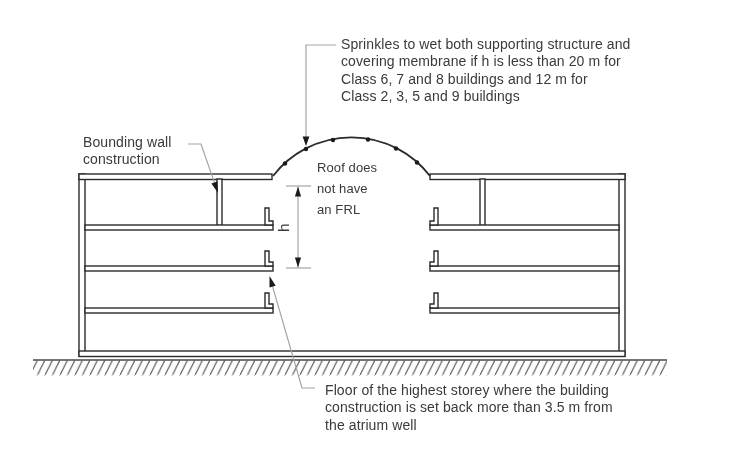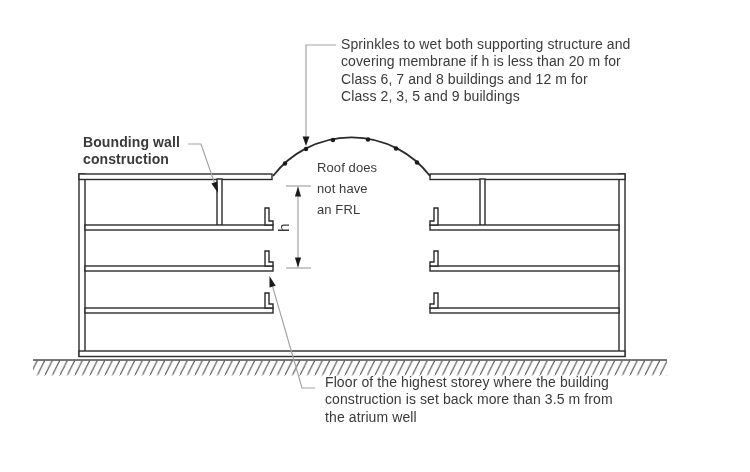--- a/index.html
+++ b/index.html
@@ -124,25 +124,25 @@
       <polygon class="arrow" points="298,186.5 294.9,196.5 301.1,196.5"></polygon>
       <polygon class="arrow" points="298,267.5 294.9,257.5 301.1,257.5"></polygon>
     </g>
   </svg>
 
   <div class="note" style="left:341px;top:36px;width:345px;">Sprinkles to wet both supporting structure and
 covering membrane if h is less than 20 m for
 Class 6, 7 and 8 buildings and 12 m for
 Class 2, 3, 5 and 9 buildings</div>
 
-  <div class="note" style="left:83px;top:134px;width:120px;font-weight:bold;">Bounding wall
+  <div class="note" style="left:83px;top:134px;width:120px;">Bounding wall
 construction</div>
 
   <div class="note note-roof" style="left:317px;top:157px;width:110px;">Roof does
 not have
 an FRL</div>
 
-  <div class="note" style="left:325px;top:374px;width:340px;">Floor of the highest storey where the building
+  <div class="note" style="left:325px;top:382px;width:340px;">Floor of the highest storey where the building
 construction is set back more than 3.5 m from
 the atrium well</div>
 
   <div class="h-label">h</div>
 </div>
 
 </body></html>

